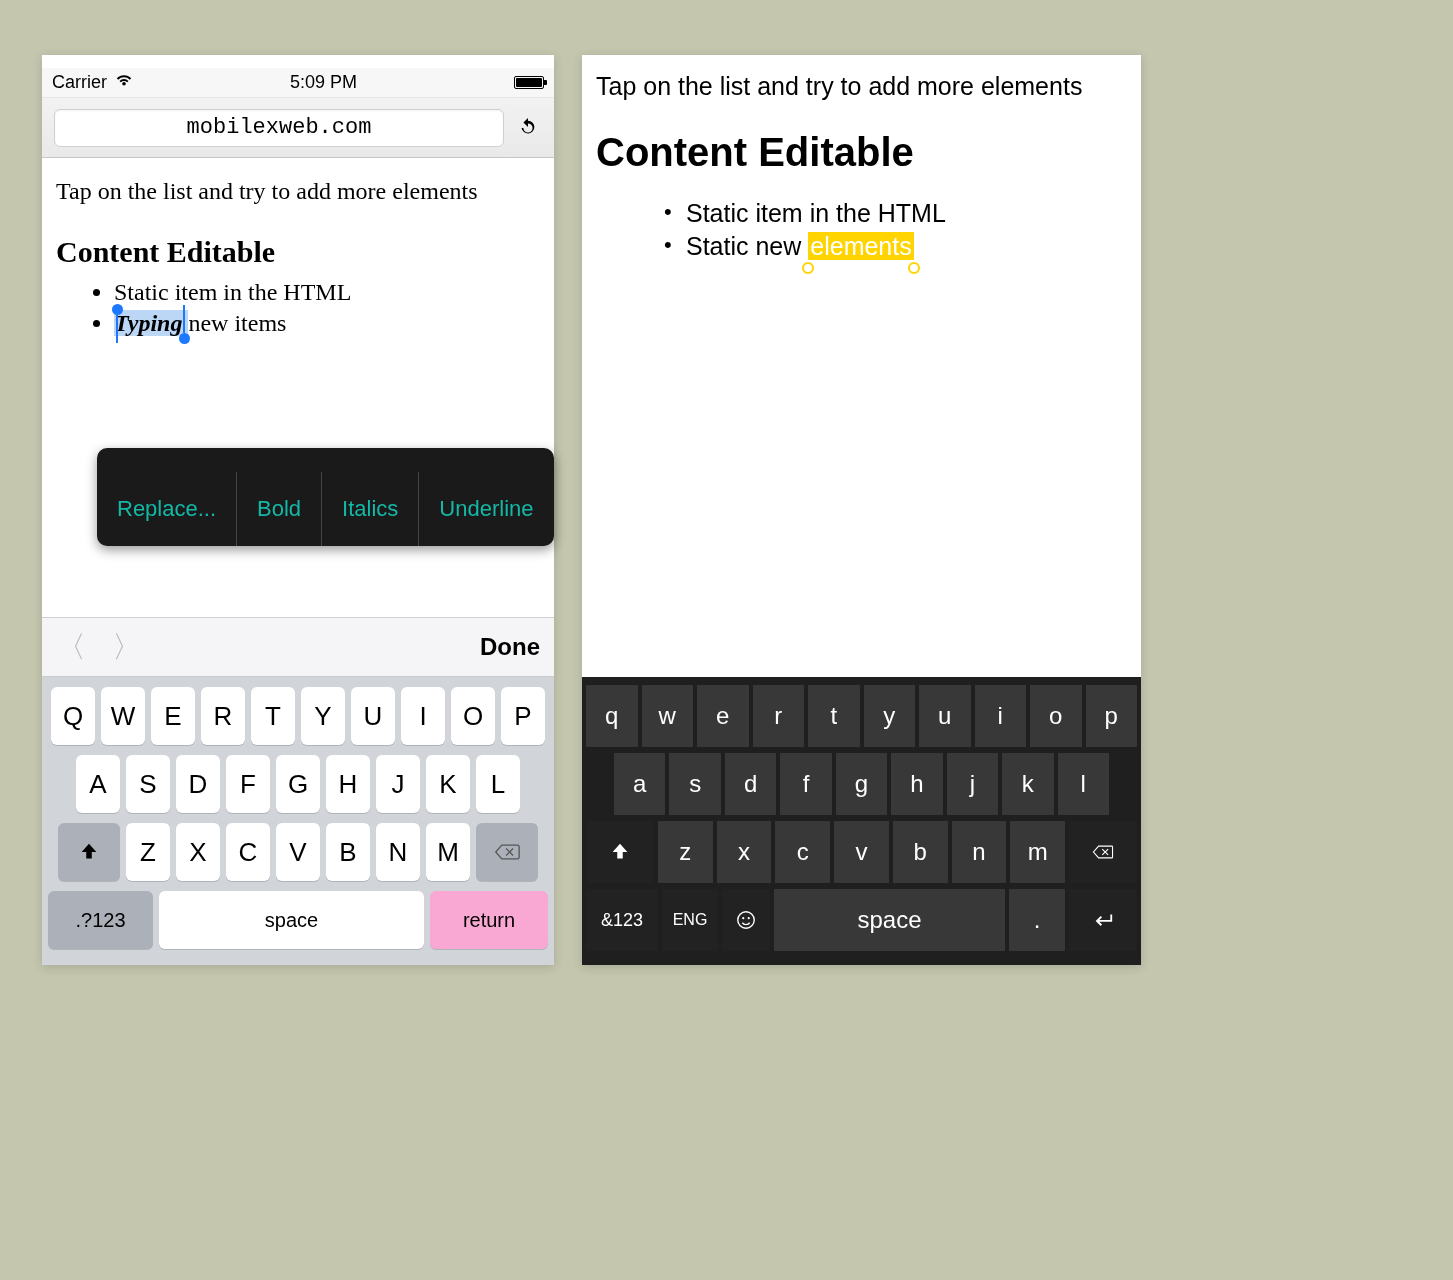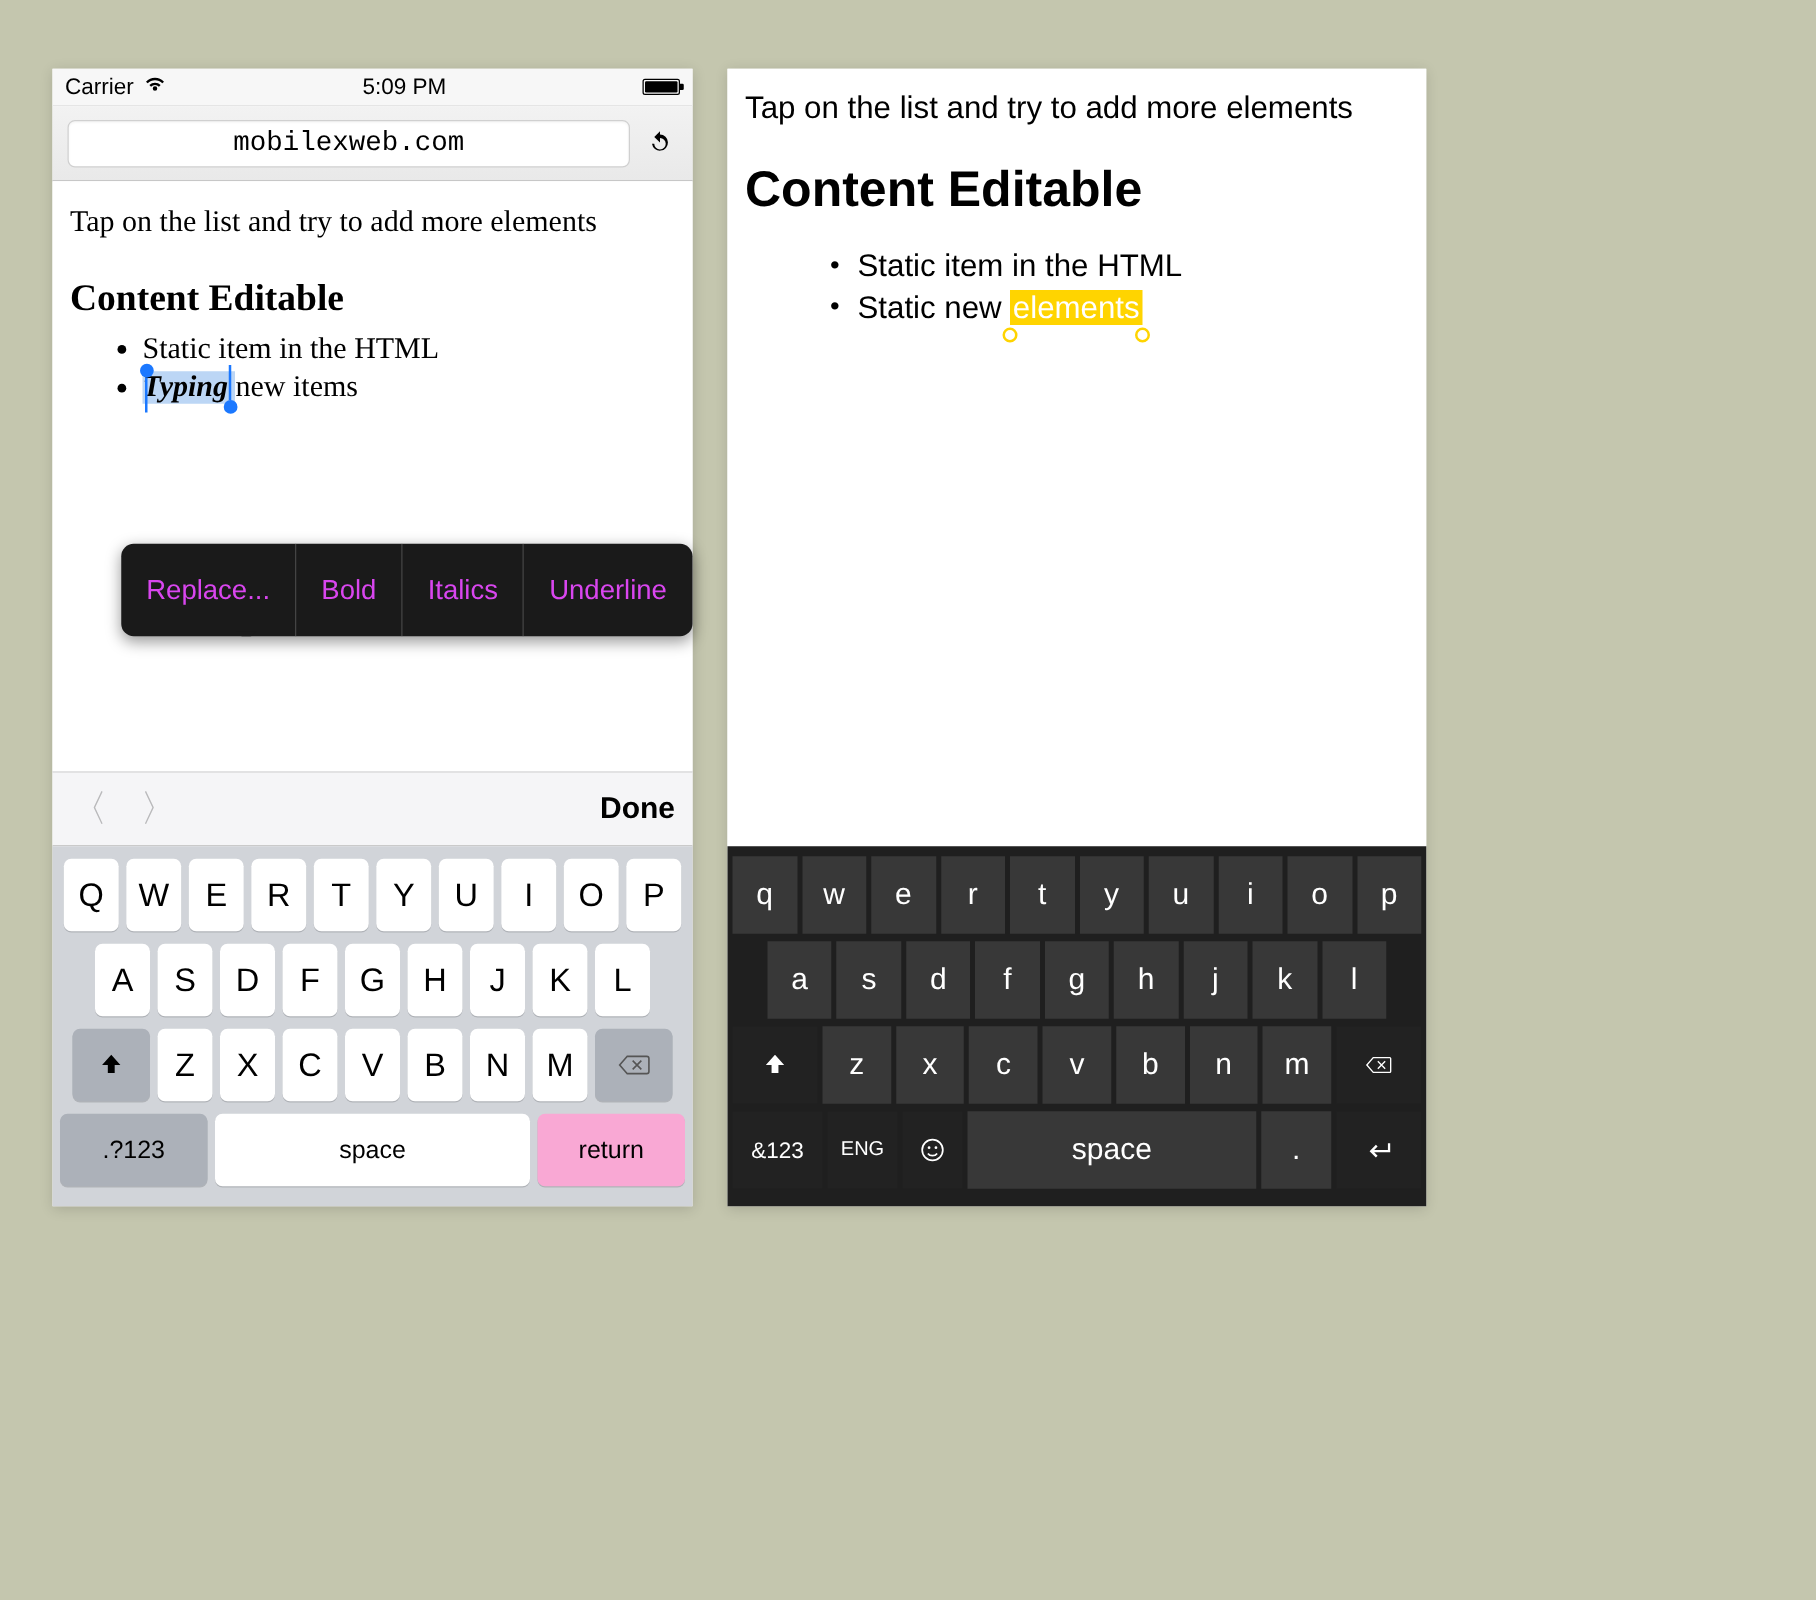--- a/index.html
+++ b/index.html
@@ -27,20 +27,21 @@
   }
   .ios-statusbar {
     height: 30px;
     background: #f7f7f7;
     border-bottom: 1px solid #e5e5e5;
     display: flex;
     align-items: center;
     padding: 0 10px;
     font-size: 18px;
     color: #000;
+    margin-top: 13px;
   }
   .ios-statusbar .center { flex:1; text-align:center; font-weight:400; }
   .battery {
     width: 30px; height: 13px; border: 1.5px solid #000; border-radius: 2px;
     position: relative; display:inline-block;
   }
   .battery::after {
     content:""; position:absolute; right:-4px; top:3px; width:3px; height:5px; background:#000; border-radius:0 1px 1px 0;
   }
   .battery .fill { position:absolute; left:1px; top:1px; bottom:1px; right:1px; background:#000; border-radius:1px;}
@@ -85,23 +86,24 @@
   }
   .handle.left::after{ top:11px; left:4px; height:28px;}
   .handle.right::after{ bottom:11px; left:4px; height:28px;}
   .context-menu {
     position:absolute; top:290px; left:55px;
     display:flex; background:#1a1a1a; border-radius:10px;
     box-shadow:0 4px 12px rgba(0,0,0,0.4);
     overflow:hidden;
   }
   .context-menu .mi {
-    color:#d946ef; font-size:22px; padding: 24px 20px;
+    color:#14b8a6; font-size:22px; padding: 24px 20px;
     border-right:1px solid #444; cursor:pointer;
     font-family:-apple-system,"Helvetica Neue",Arial,sans-serif;
+    margin-top:24px;
   }
   .context-menu .mi:last-child { border-right:none; }
   .context-menu::after{
     content:""; position:absolute; bottom:-12px; left:92px;
     border:8px solid transparent; border-top-color:#1a1a1a;
   }
   .ios-accessory {
     height:60px; background:#f5f5f7; border-top:1px solid #d0d0d0; border-bottom:1px solid #cacaca;
     display:flex; align-items:center; padding:0 14px; justify-content:space-between;
   }
@@ -117,21 +119,21 @@
     background:#fff; border-radius:6px; box-shadow:0 1px 0 #b0b3b8;
     height:58px; display:flex; align-items:center; justify-content:center;
     font-size:26px; color:#000; cursor:pointer;
   }
   .ios-key.letter { width:44px; }
   .ios-key.wide { width:62px; background:#acb1b9; }
   .ios-key.shift svg { width:22px; height:22px; }
   .ios-key.del {}
   .ios-key.del svg{ width:26px;height:20px;}
   .krow.bottom .ios-key { font-size:20px; }
-  .ios-key.fn123 { width:118px; background:#acb1b9; }
+  .ios-key.fn123 { width:105px; background:#acb1b9; }
   .ios-key.space { flex:1; background:#fff; }
   .ios-key.return { width:118px; background:#f9a8d4; }
 
   
   .wp {
     left: 582px;
     top: 55px;
     width: 559px;
     height: 910px;
     display:flex; flex-direction:column;

